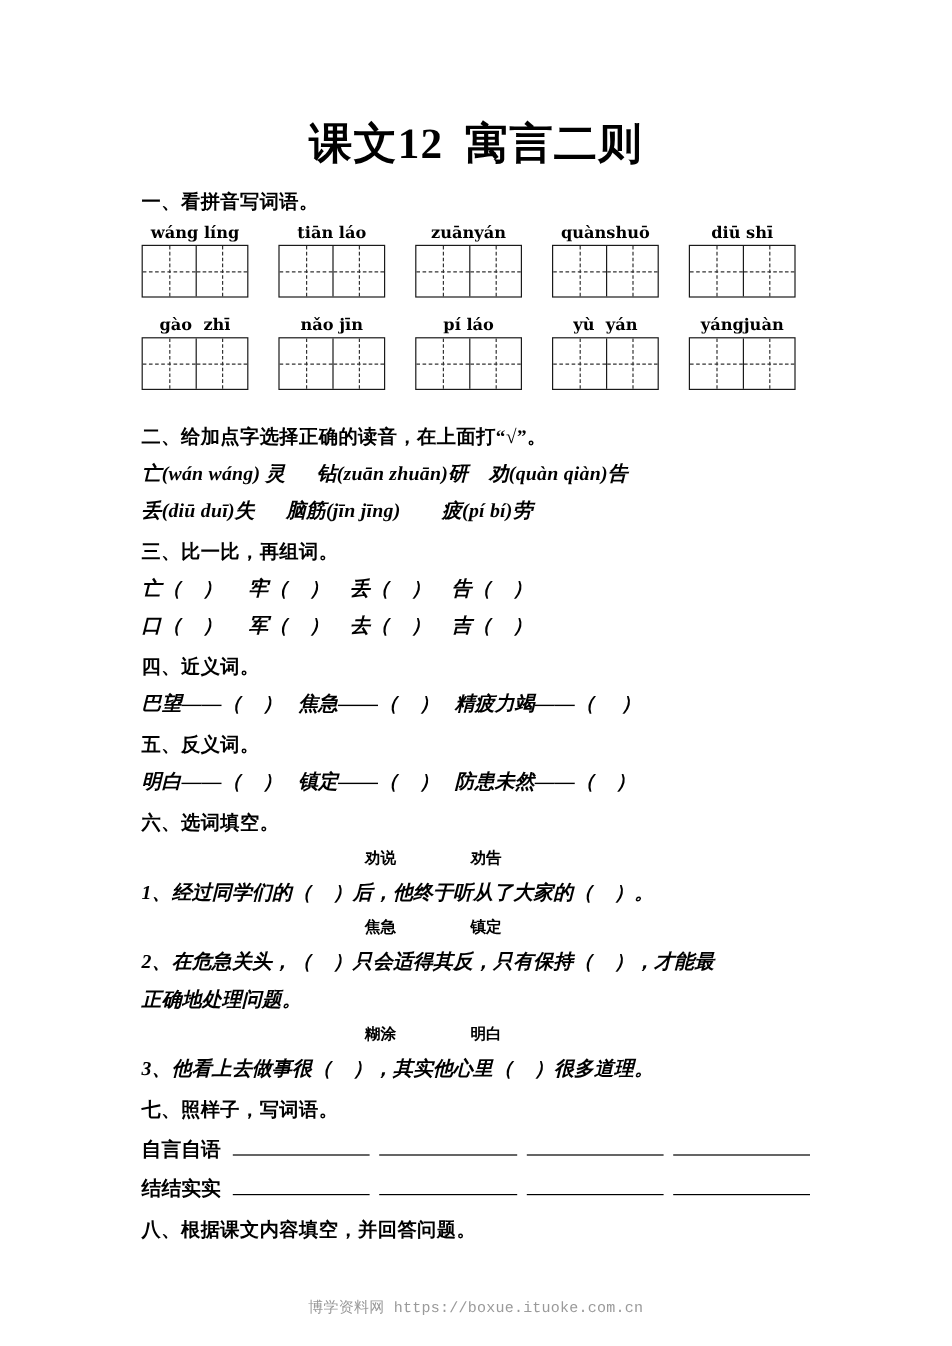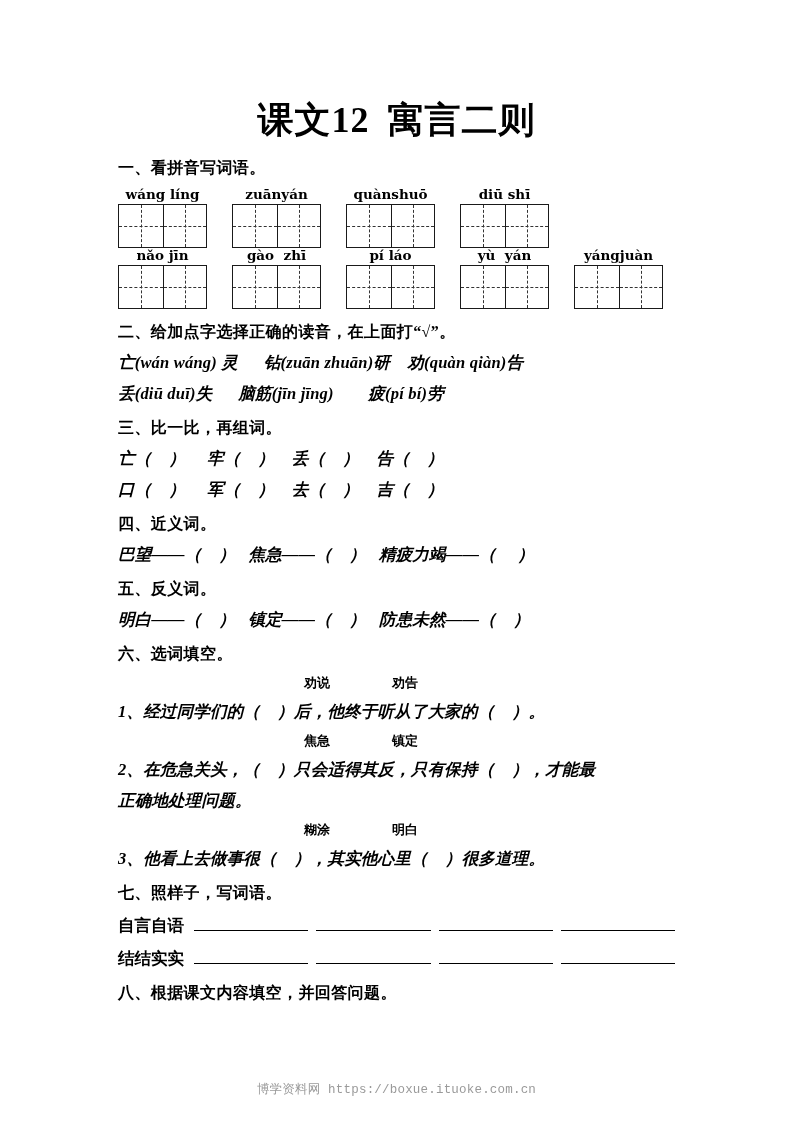--- a/index.html
+++ b/index.html
@@ -54,21 +54,21 @@
     font-style: italic;
   }
 
   
   .pinyin-block {
     margin-top: 8px;
   }
   .pinyin-row {
     display: flex;
     align-items: flex-end;
-    margin-bottom: 0px;
+    margin-bottom: 16px;
   }
   .pinyin-group {
     margin-right: 25px;
   }
   .pinyin-group:last-child { margin-right: 0; }
   .pinyin-text {
     font-family: "DejaVu Serif", "Liberation Serif", serif;
     font-size: 13.5px;
     font-weight: bold;
     text-align: center;
@@ -176,20 +176,27 @@
 
     <div class="pinyin-row">
       <div class="pinyin-group">
         <div class="pinyin-text">wáng líng</div>
         <div class="tzg">
           <div class="tzg-cell"></div>
           <div class="tzg-cell"></div>
         </div>
       </div>
       <div class="pinyin-group">
+        <div class="pinyin-text">tiān láo</div>
+        <div class="tzg">
+          <div class="tzg-cell"></div>
+          <div class="tzg-cell"></div>
+        </div>
+      </div>
+      <div class="pinyin-group">
         <div class="pinyin-text">zuānyán</div>
         <div class="tzg">
           <div class="tzg-cell"></div>
           <div class="tzg-cell"></div>
         </div>
       </div>
       <div class="pinyin-group">
         <div class="pinyin-text">quànshuō</div>
         <div class="tzg">
           <div class="tzg-cell"></div>
@@ -200,28 +207,28 @@
         <div class="pinyin-text">diū shī</div>
         <div class="tzg">
           <div class="tzg-cell"></div>
           <div class="tzg-cell"></div>
         </div>
       </div>
     </div>
 
     <div class="pinyin-row">
       <div class="pinyin-group">
+        <div class="pinyin-text">gào  zhī</div>
+        <div class="tzg">
+          <div class="tzg-cell"></div>
+          <div class="tzg-cell"></div>
+        </div>
+      </div>
+      <div class="pinyin-group">
         <div class="pinyin-text">nǎo jīn</div>
-        <div class="tzg">
-          <div class="tzg-cell"></div>
-          <div class="tzg-cell"></div>
-        </div>
-      </div>
-      <div class="pinyin-group">
-        <div class="pinyin-text">gào  zhī</div>
         <div class="tzg">
           <div class="tzg-cell"></div>
           <div class="tzg-cell"></div>
         </div>
       </div>
       <div class="pinyin-group">
         <div class="pinyin-text">pí láo</div>
         <div class="tzg">
           <div class="tzg-cell"></div>
           <div class="tzg-cell"></div>

